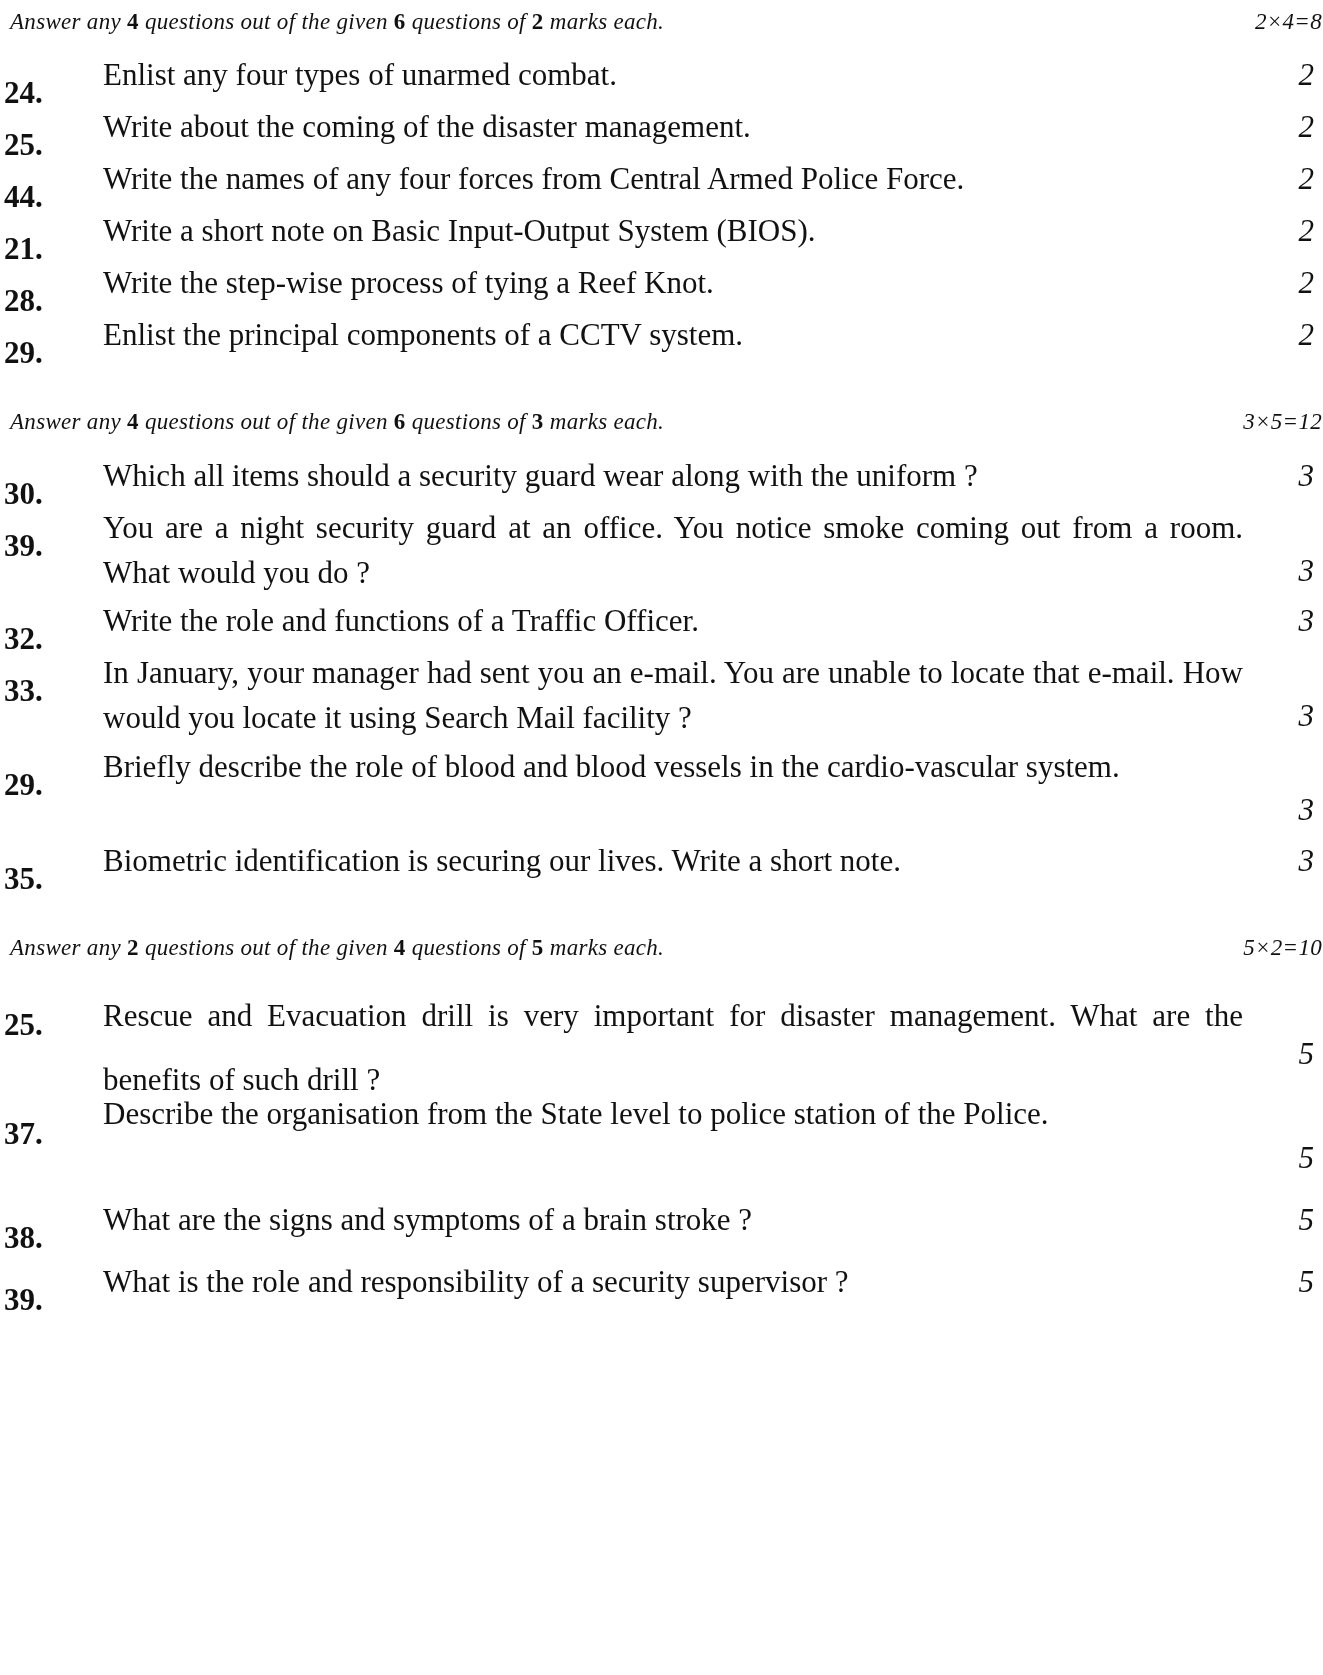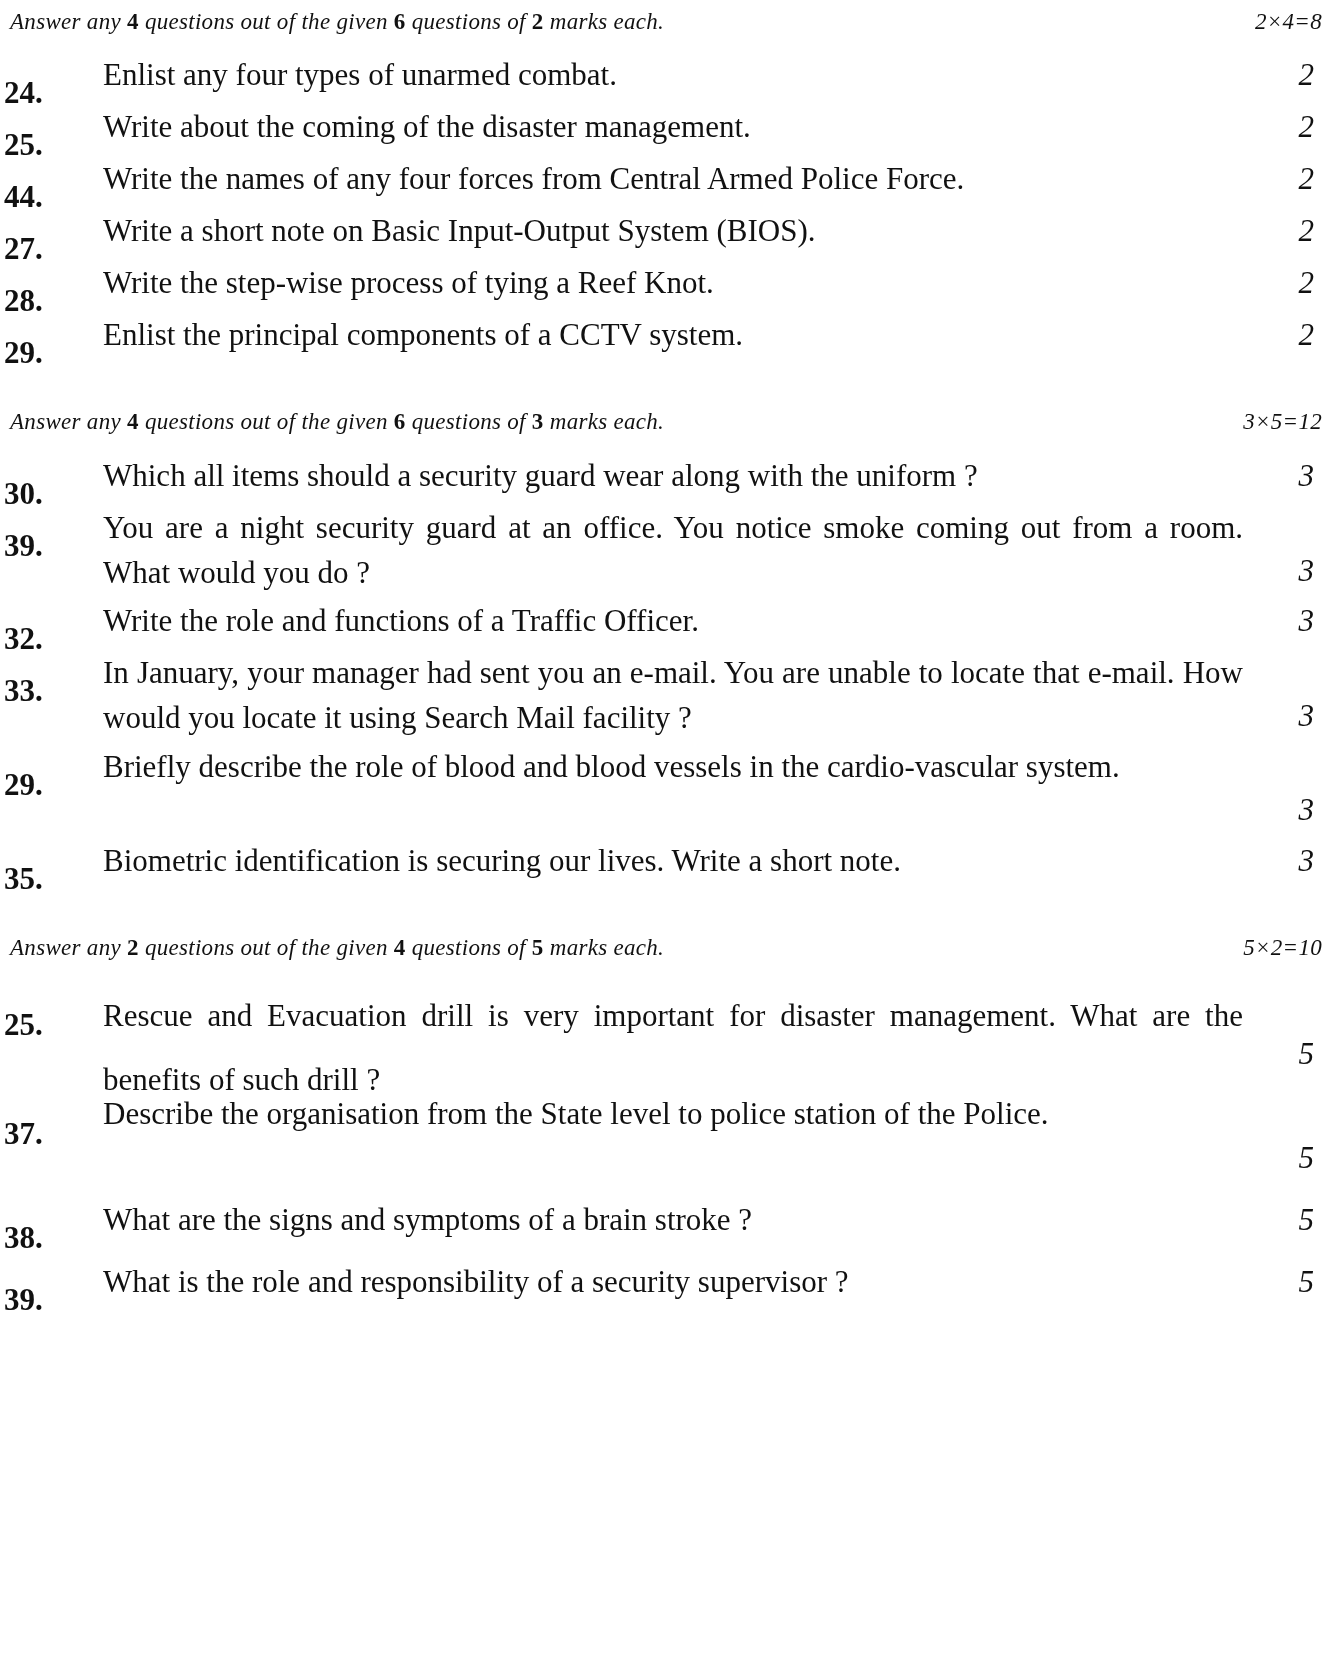--- a/index.html
+++ b/index.html
@@ -48,21 +48,21 @@
     <span class="num">25.</span>
     <span class="text">Write about the coming of the disaster management.</span>
     <span class="marks" style="top:0;">2</span>
   </div>
   <div class="q" style="top:156px;">
     <span class="num">44.</span>
     <span class="text">Write the names of any four forces from Central Armed Police Force.</span>
     <span class="marks" style="top:0;">2</span>
   </div>
   <div class="q" style="top:208px;">
-    <span class="num">27.</span>
+    <span class="num">21.</span>
     <span class="text">Write a short note on Basic Input-Output System (BIOS).</span>
     <span class="marks" style="top:0;">2</span>
   </div>
   <div class="q" style="top:260px;">
     <span class="num">28.</span>
     <span class="text">Write the step-wise process of tying a Reef Knot.</span>
     <span class="marks" style="top:0;">2</span>
   </div>
   <div class="q" style="top:312px;">
     <span class="num">29.</span>

